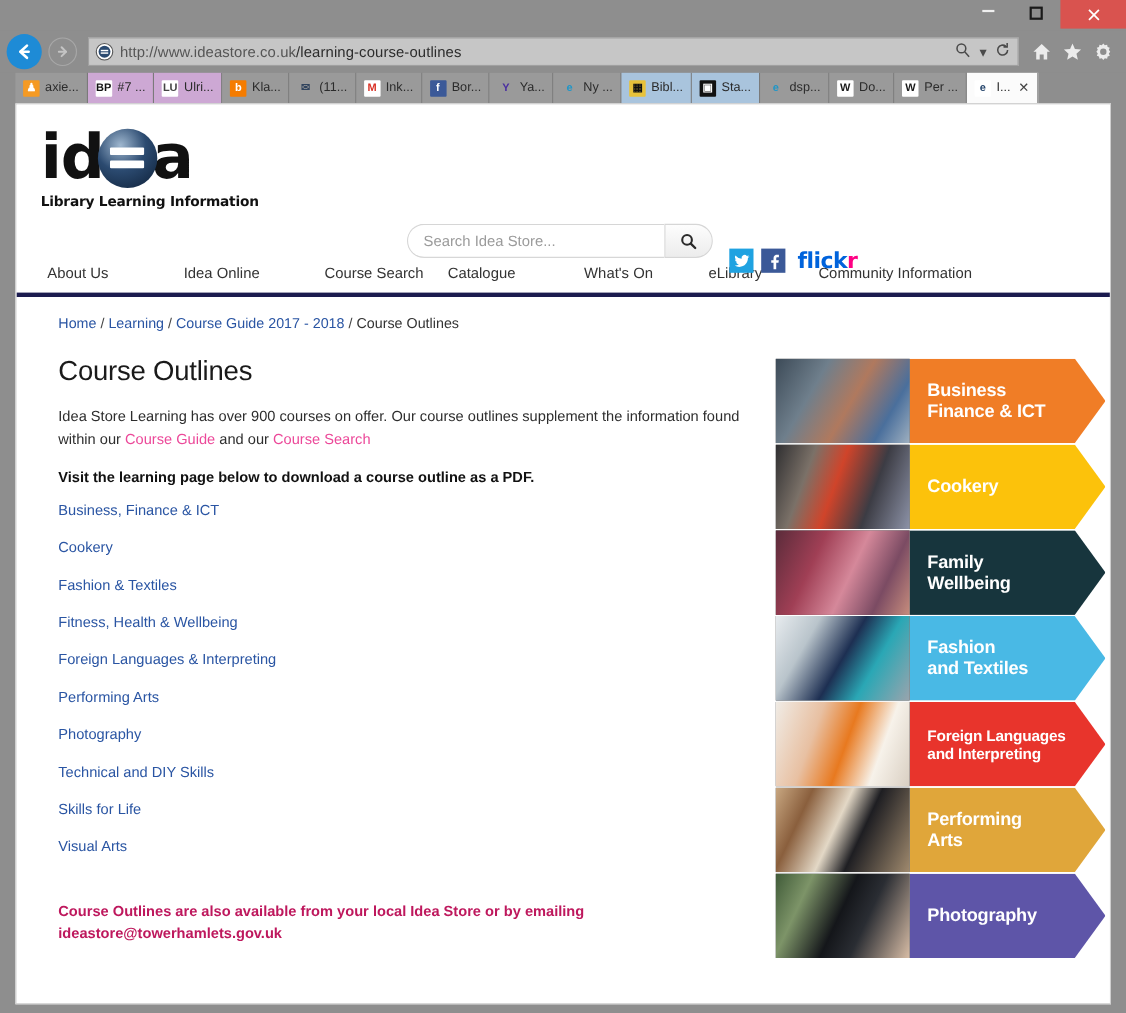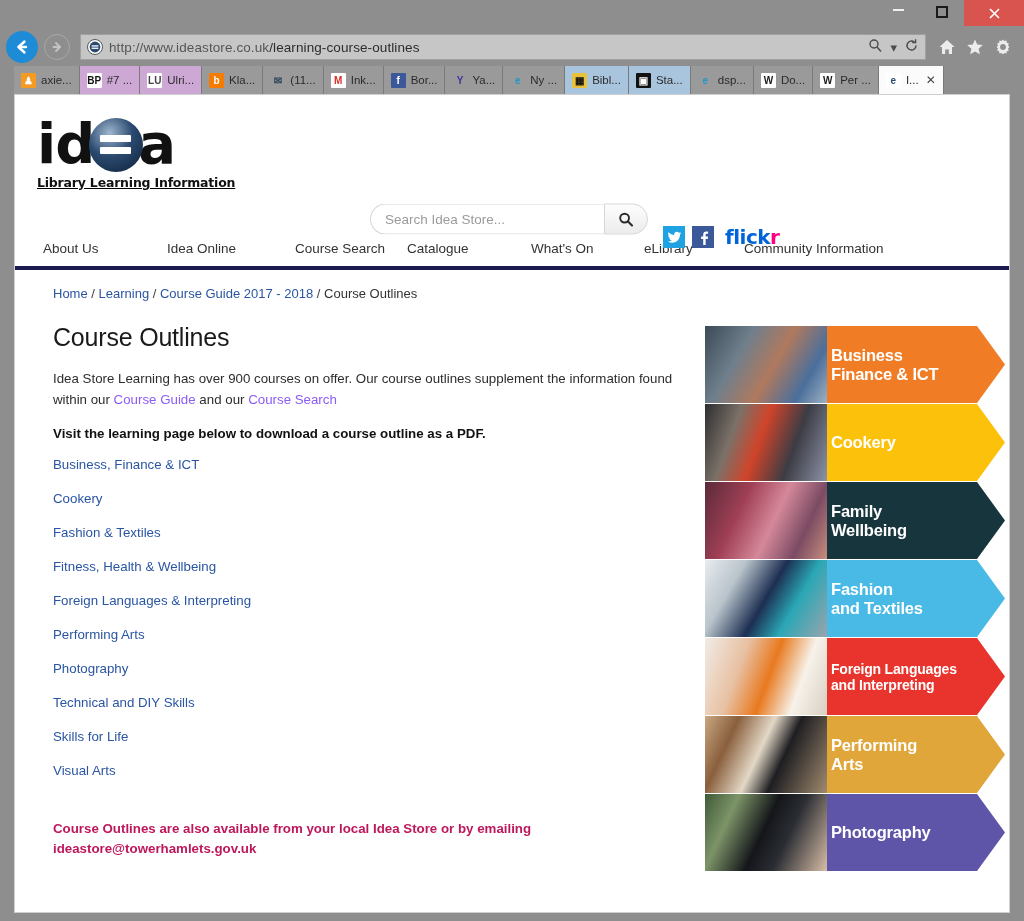--- a/index.html
+++ b/index.html
@@ -120,21 +120,21 @@
     position: relative;
   }
 
   
   .site-header {
     height: 135px;
     display: flex; align-items: flex-start;
     position: relative;
     background: #fff;
   }
-  .logo-wrap { padding: 20px 0 0 22px; width: 330px; text-decoration: underline; }
+  .logo-wrap { padding: 20px 0 0 22px; width: 330px; }
   .logo-word {
     font-family: "DejaVu Sans", sans-serif;
     font-weight: bold;
     font-size: 56px;
     letter-spacing: -1px;
     color: #111;
     line-height: 58px;
     position: relative;
     display: inline-block;
   }
@@ -236,21 +236,21 @@
   .breadcrumb { font-size: 13px; color: #333; padding-bottom: 22px; }
   .breadcrumb a { color: #2a55a3; text-decoration: none; }
   .breadcrumb .sep { color:#444; }
   .breadcrumb .current { color:#333; }
 
   h1.page-title {
     font-size: 25px; font-weight: normal; color: #1a1a1a;
     margin-bottom: 16px; letter-spacing: -0.2px;
   }
   .intro { font-size: 13.3px; color: #2d2d2d; line-height: 21px; max-width: 630px; }
-  .intro a { color: #8b5cf6; text-decoration: none; }
+  .intro a { color: #ec4899; text-decoration: none; }
   .lead-bold { font-size: 13.3px; font-weight: bold; color: #111; margin-top: 16px; }
 
   ul.course-links { list-style: none; margin-top: 14px; }
   ul.course-links li { margin-bottom: 16px; }
   ul.course-links a {
     color: #2a55a3; text-decoration: none; font-size: 13.3px;
   }
   .footnote {
     margin-top: 40px; font-size: 13.3px; font-weight: bold; color: #be185d;
     line-height: 20px; max-width: 520px;
@@ -271,21 +271,21 @@
   .banner .thumb {
     width: 122px; flex: 0 0 122px;
     position: relative; overflow: hidden;
     background: #4a4a4a;
   }
   .banner .thumb .ph { position:absolute; inset:0; }
   .banner .plate {
     flex: 1 1 auto;
     position: relative;
     display: flex; align-items: center;
-    padding-left: 4px;
+    padding-left: 16px;
   }
   .banner .plate .ptext {
     color: #fff; font-weight: bold;
     font-size: 16.5px; line-height: 19px;
     position: relative; z-index: 2;
     white-space: pre-line;
     letter-spacing: -0.2px;
   }
   .banner.small .plate .ptext { font-size: 14px; line-height: 16px; }
 </style>

